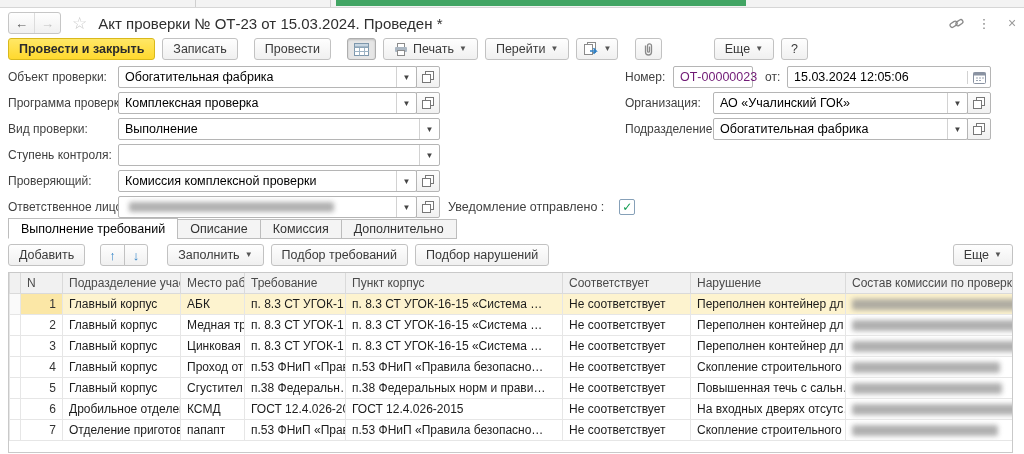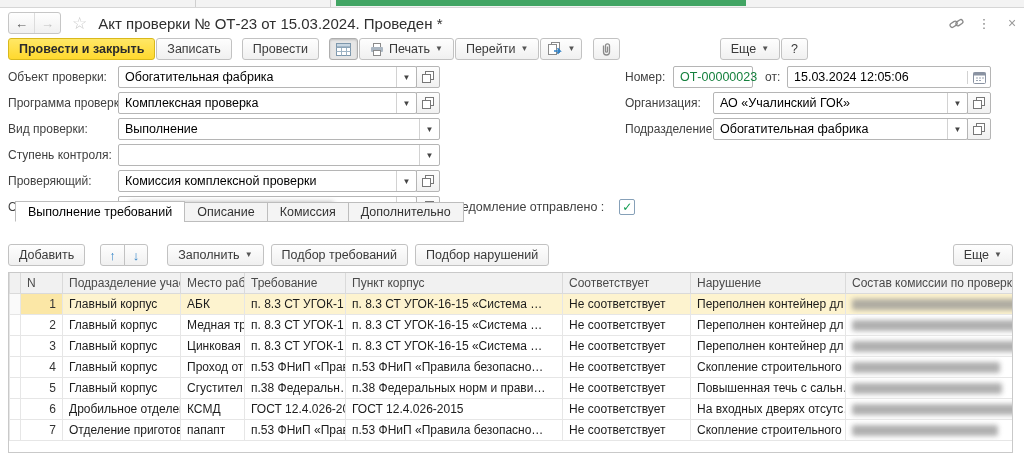--- a/index.html
+++ b/index.html
@@ -17,21 +17,21 @@
   .navbtn{width:25px;height:20px;display:flex;align-items:center;justify-content:center;font-size:13px;color:#555;cursor:pointer;}
   .navbtn.fwd{border-left:1px solid #dcdcdc;color:#c2c2c2;}
   .star{margin-left:11px;color:#c9c9c9;font-size:17px;line-height:1;cursor:pointer;}
   .title{margin-left:11px;font-size:15px;color:#2f2f2f;white-space:nowrap;}
   .winicons{margin-left:auto;display:flex;align-items:center;gap:12px;color:#8a8a8a;margin-right:-4px;}
   .winicons .ic{width:16px;height:16px;display:flex;align-items:center;justify-content:center;cursor:pointer;}
   .kebab{font-size:13px;color:#8a8a8a;}
   .closex{font-size:14px;color:#9a9a9a;}
 
   
-  .toolbar{position:absolute;top:37px;left:0;width:816px;height:24px;display:flex;align-items:center;padding:0 8px;box-sizing:border-box;gap:1px;}
+  .toolbar{position:absolute;top:37px;left:0;width:816px;height:24px;display:flex;align-items:center;padding:0 8px;box-sizing:border-box;gap:7px;}
   .btn{height:22px;padding:0 10px;display:inline-flex;align-items:center;gap:5px;background:linear-gradient(#fefefe,#f0f0f0);
        border:1px solid #c2c2c2;border-radius:3px;font-size:12.5px;color:#3a3a3a;box-sizing:border-box;white-space:nowrap;cursor:pointer;}
   .btn.primary{background:linear-gradient(#ffe766,var(--accent-yellow,#ffd92e));border-color:#d9b91c;font-weight:bold;color:#2b2b2b;}
   .btn.pressed{background:#e6e6e6;border-color:#aeaeae;box-shadow:inset 0 1px 2px rgba(0,0,0,.18);}
   .btn.iconbtn{padding:0 6px;}
   .caret{font-size:8px;color:#555;line-height:1;}
   .spacer{flex:1;}
   .arrowgroup{display:flex;margin-left:8px;}
   .arrowgroup .btn{padding:0 8px;font-weight:bold;color:var(--blue-icon,#2e80c6);font-size:13px;}
   .arrowgroup .btn:first-child{border-radius:3px 0 0 3px;}
@@ -41,36 +41,36 @@
   .fields-left{position:absolute;top:66px;left:8px;width:432px;}
   .frow{display:flex;align-items:center;height:22px;margin-bottom:4px;}
   .flabel{width:110px;flex:none;font-size:12px;color:#3f3f3f;white-space:nowrap;overflow:hidden;}
   .combo{flex:1;display:flex;align-items:stretch;height:22px;border:1px solid #b5b5b5;border-radius:2px;background:#fff;box-sizing:border-box;min-width:0;}
   .combo .val{flex:1;display:flex;align-items:center;padding:0 6px;font-size:12.5px;color:#000;white-space:nowrap;overflow:hidden;min-width:0;}
   .combo .dd{width:19px;flex:none;border-left:1px solid #d2d2d2;display:flex;align-items:center;justify-content:center;color:#444;font-size:8px;cursor:pointer;}
   .openbtn{width:24px;height:22px;flex:none;margin-left:-1px;border:1px solid #b5b5b5;border-radius:0 2px 2px 0;
            background:linear-gradient(#fdfdfd,#f1f1f1);display:flex;align-items:center;justify-content:center;box-sizing:border-box;cursor:pointer;}
   .fields-right{position:absolute;top:66px;left:625px;width:366px;}
   .lab-num{width:48px;}.lab-ot{width:22px;margin-left:12px;}.lab-org{width:88px;}
-  .inputbox{height:22px;border:1px solid #b5b5b5;border-radius:2px;display:flex;align-items:center;padding:0 6px;font-size:12.5px;color:#15803d;box-sizing:border-box;background:#fff;}
+  .inputbox{height:22px;border:1px solid #b5b5b5;border-radius:2px;display:flex;align-items:center;padding:0 6px;font-size:12.5px;color:#701a75;box-sizing:border-box;background:#fff;}
   .numbox{width:80px;}
   .datebox{flex:1;display:flex;align-items:center;height:22px;border:1px solid #b5b5b5;border-radius:2px;box-sizing:border-box;min-width:0;}
   .datebox .val{flex:1;display:flex;align-items:center;padding:0 6px;font-size:12.5px;color:#000;}
   .calbtn{width:22px;flex:none;border-left:1px solid #d2d2d2;display:flex;align-items:center;justify-content:center;cursor:pointer;}
 
   .notif{position:absolute;top:196px;left:448px;height:22px;display:flex;align-items:center;gap:15px;font-size:12.5px;color:#3f3f3f;}
   .checkbox{width:14px;height:14px;border:1px solid #86a0b8;border-radius:2px;background:#fff;display:flex;align-items:center;justify-content:center;
             color:var(--check-green,#0e9c4e);font-weight:bold;font-size:12px;line-height:1;cursor:pointer;}
 
   
   .blur-bar{display:inline-block;height:11px;width:160px;background:#8f8f8f;border-radius:2px;filter:blur(2.5px);opacity:.7;vertical-align:middle;}
   .blur-bar.wide{width:205px;height:10px;margin-left:4px;}
 
   
-  .tabs{position:absolute;top:201px;left:8px;height:21px;display:flex;align-items:flex-end;margin-left:7px;}
+  .tabs{position:absolute;top:218px;left:8px;height:21px;display:flex;align-items:flex-end;}
   .tab{height:20px;padding:0 12px;display:flex;align-items:center;font-size:12.5px;color:#333;background:#f4f4f4;
        border:1px solid #bdbdbd;margin-right:-1px;box-sizing:border-box;cursor:pointer;}
   .tab.active{height:21px;background:#fff;border-bottom-color:#fff;color:#000;}
 
   
   .tablebar{position:absolute;top:244px;left:8px;width:1005px;display:flex;align-items:center;gap:7px;}
 
   
   .tablewrap{position:absolute;top:272px;left:8px;width:1005px;height:181px;border:1px solid #c9c9c9;box-sizing:border-box;overflow:hidden;background:#fff;}
   table.grid{border-collapse:collapse;table-layout:fixed;width:1003px;font-size:12px;color:#1c1c1c;}

